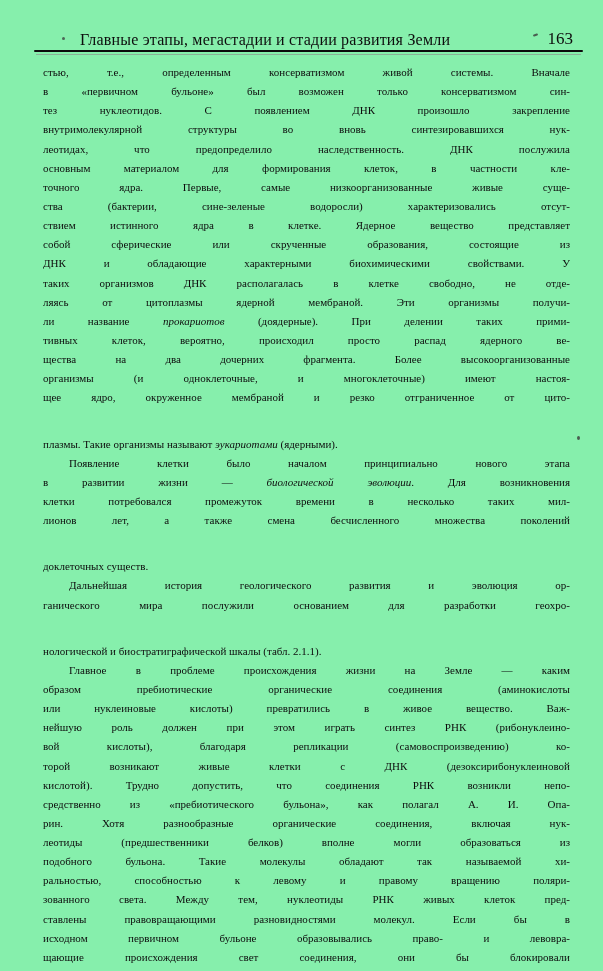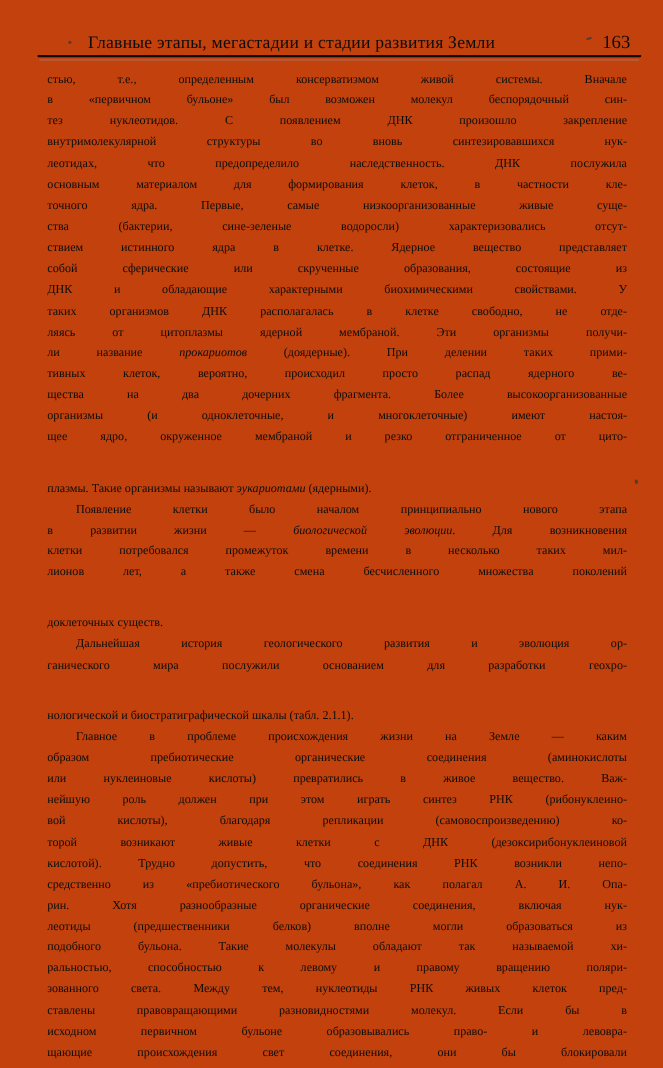--- a/index.html
+++ b/index.html
@@ -5,21 +5,21 @@
   html, body { margin: 0; padding: 0; }
   body {
     width: 603px; height: 971px;
     background: #ffffff;
     font-family: "Liberation Serif", serif;
     color: #0d0d0d;
   }
   .page {
     position: relative;
     width: 603px; height: 971px;
-    background: #c2410c;
+    background: #86efac;
     overflow: hidden;
   }
   
   .header {
     position: absolute;
     left: 42px; top: 30px; width: 531px; height: 22px;
   }
   .header-title {
     position: absolute;
     left: 38px; top: 0;
@@ -80,21 +80,21 @@
   <div class="header-rule-echo"></div>
 
   <div class="speck speck-a"></div>
   <div class="speck speck-b"></div>
   <div class="speck speck-c"></div>
 
   <div class="text-block">
 
     <div class="para">
       <div class="line">стью, т.е., определенным консерватизмом живой системы. Вначале</div>
-      <div class="line">в «первичном бульоне» был возможен молекул беспорядочный син-</div>
+      <div class="line">в «первичном бульоне» был возможен только консерватизмом син-</div>
       <div class="line">тез нуклеотидов. С появлением ДНК произошло закрепление</div>
       <div class="line">внутримолекулярной структуры во вновь синтезировавшихся нук-</div>
       <div class="line">леотидах, что предопределило наследственность. ДНК послужила</div>
       <div class="line">основным материалом для формирования клеток, в частности кле-</div>
       <div class="line">точного ядра. Первые, самые низкоорганизованные живые суще-</div>
       <div class="line">ства (бактерии, сине-зеленые водоросли) характеризовались отсут-</div>
       <div class="line">ствием истинного ядра в клетке. Ядерное вещество представляет</div>
       <div class="line">собой сферические или скрученные образования, состоящие из</div>
       <div class="line">ДНК и обладающие характерными биохимическими свойствами. У</div>
       <div class="line">таких организмов ДНК располагалась в клетке свободно, не отде-</div>

